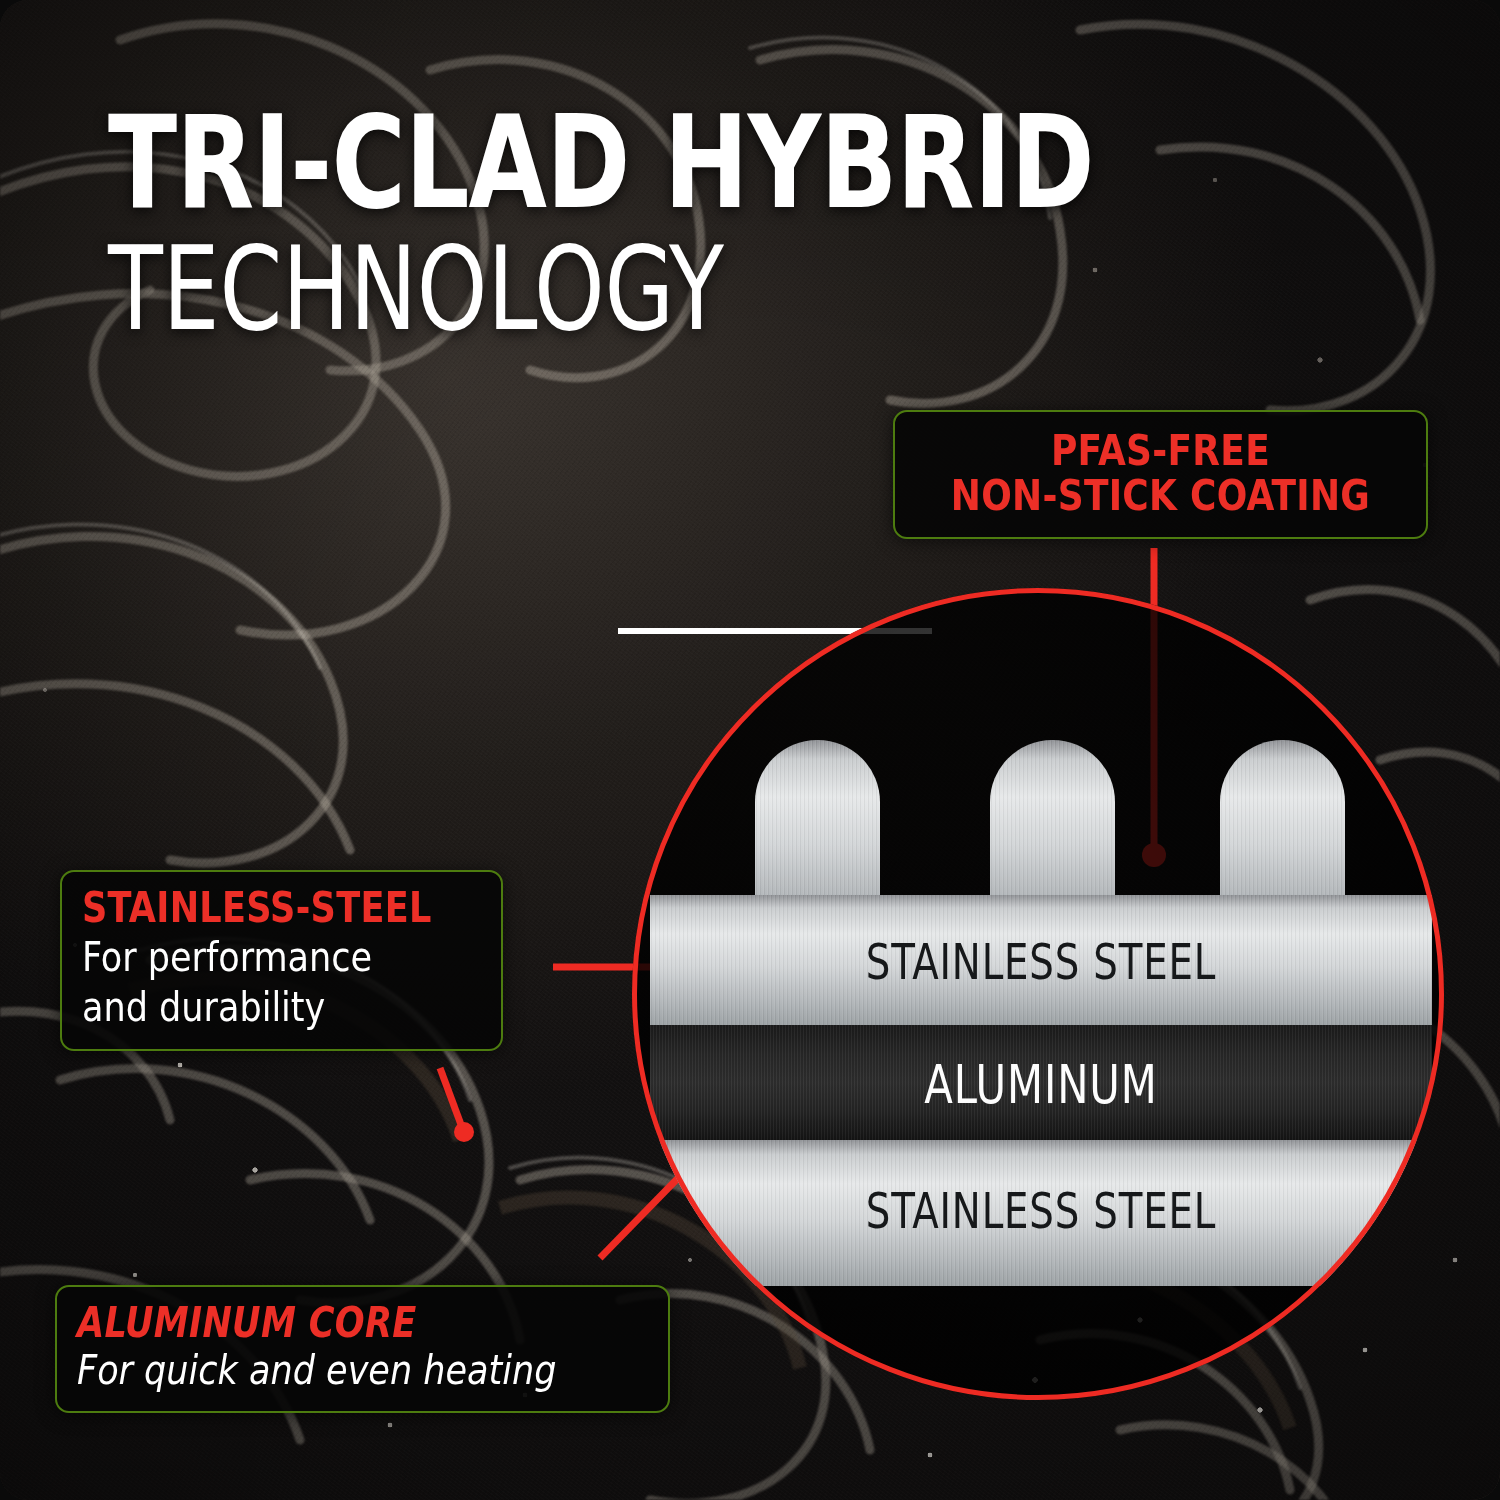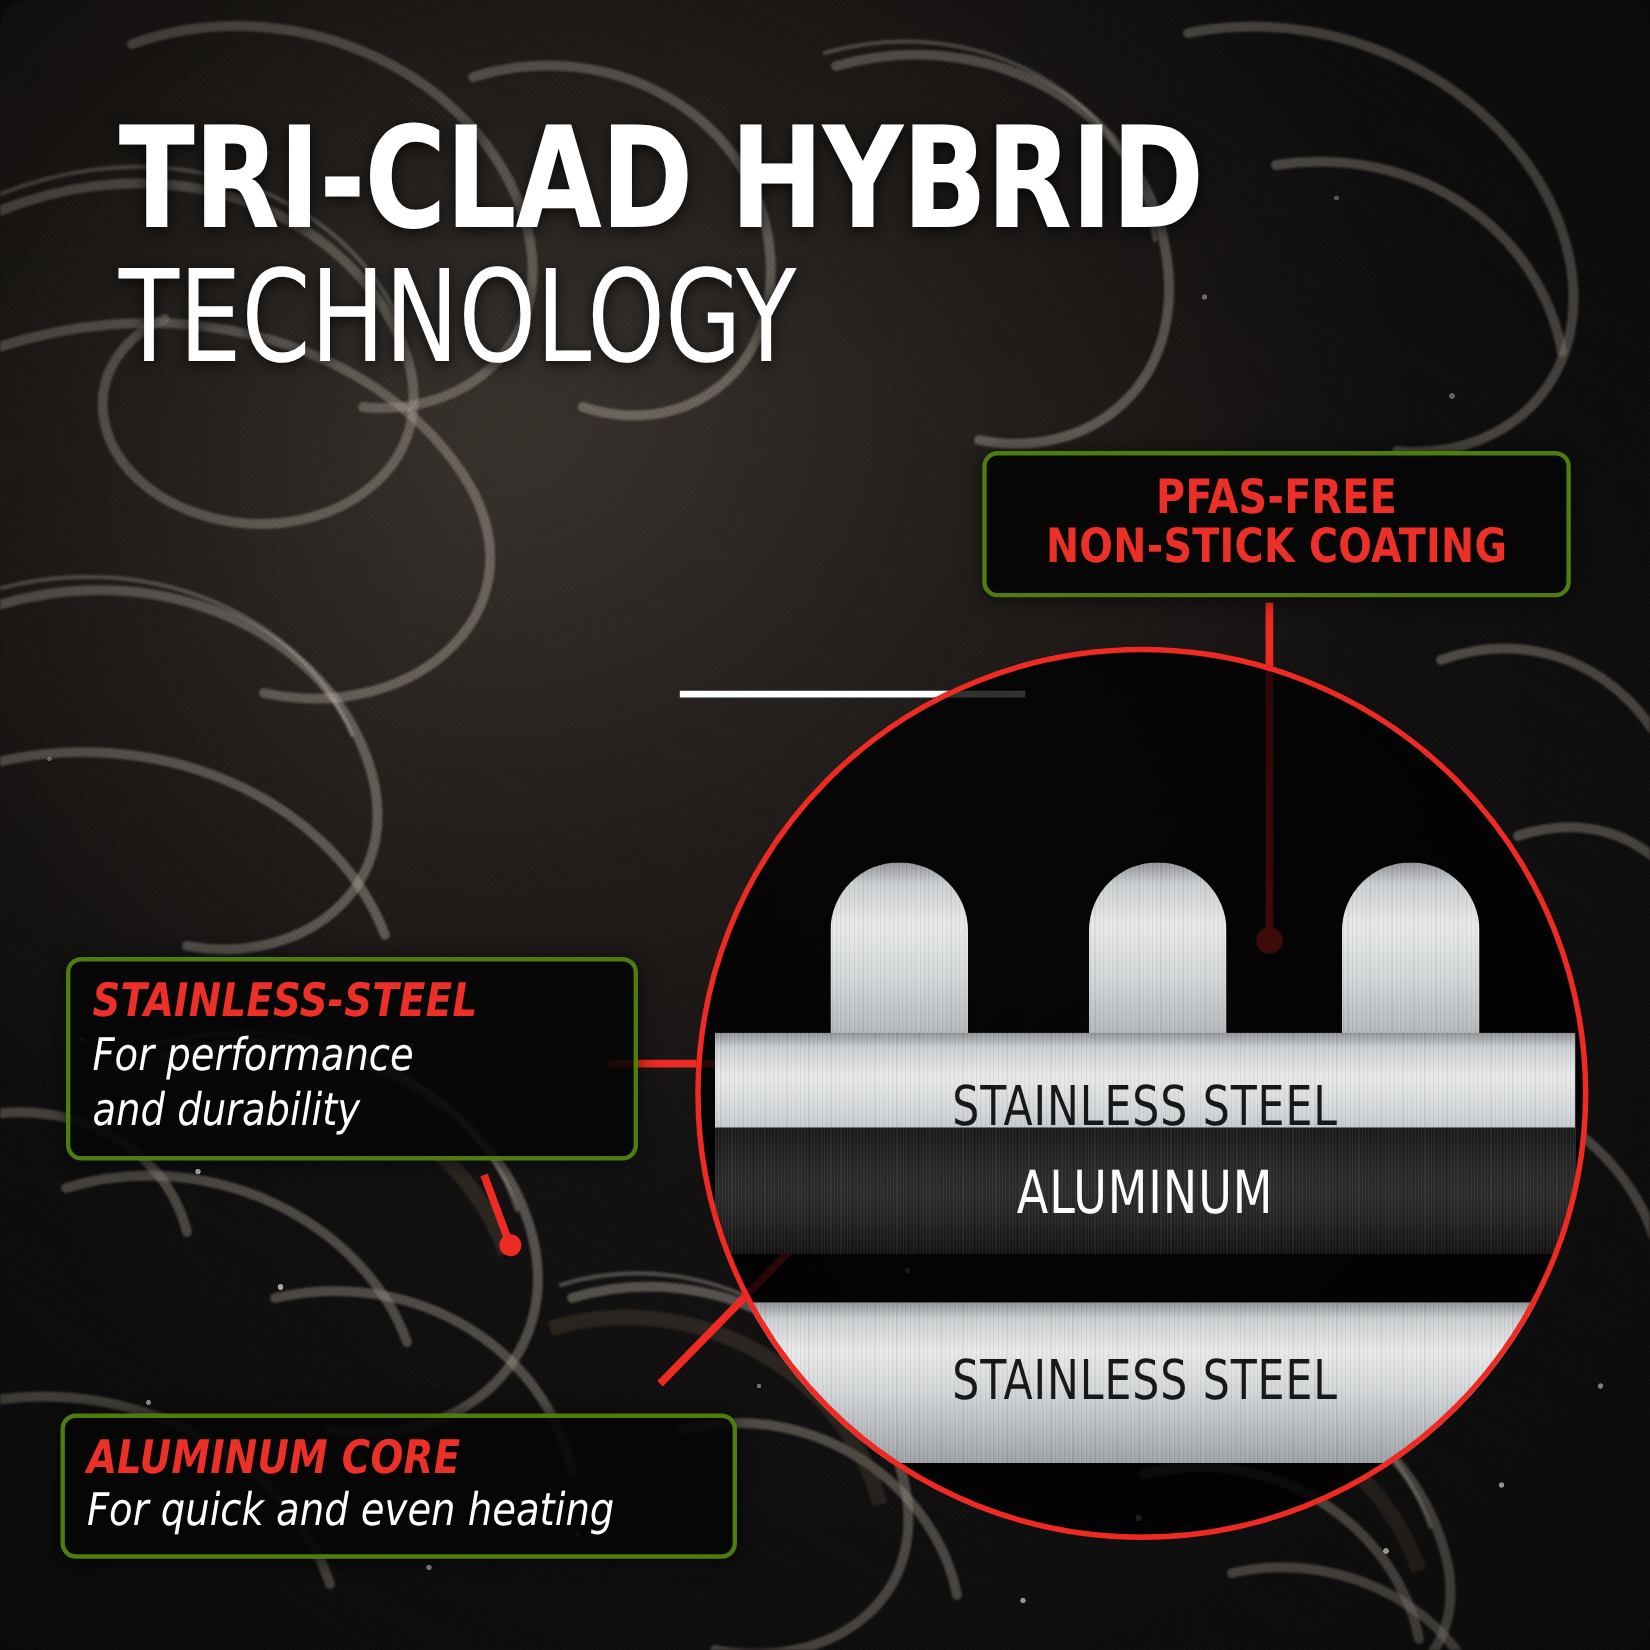--- a/index.html
+++ b/index.html
@@ -80,21 +80,21 @@
     letter-spacing:0px; color:#fff;
     transform:scaleX(.86); transform-origin:left top;
     margin-top:14px;
     text-shadow:0 3px 14px rgba(0,0,0,.75);
     white-space:nowrap;
   }
 
   
   .callout {
     position:absolute;
-    border:4px solid #4d7c0f;
+    border:2px solid #4d7c0f;
     border-radius:14px;
     background:rgba(6,5,5,.90);
     box-shadow:0 2px 18px rgba(0,0,0,.6);
     padding:14px 20px 18px 20px;
   }
   .co-head {
     font-family:"Liberation Sans Narrow","DejaVu Sans Condensed","Liberation Sans", sans-serif;
     font-weight:700;
     color:#ec2f27;
     font-size:42px; line-height:1.04;
@@ -109,21 +109,21 @@
     font-size:41px; line-height:1.14;
     transform:scaleX(.95); transform-origin:left top;
   }
 
   #callout-grid   { left:60px;  top:505px;  width:560px; }
   #callout-grid .co-body { margin-top:4px; }
 
   #callout-pfas   { left:893px; top:410px;  width:535px; text-align:center; padding:16px 18px 20px; }
   #callout-pfas .co-head { transform:scaleX(.93); transform-origin:center top; white-space:normal; font-size:43px; }
 
-  #callout-ss     { left:60px;  top:870px;  width:520px;font-style:italic; }
+  #callout-ss     { left:60px;  top:870px;  width:443px; }
   #callout-ss .co-body { margin-top:4px; }
 
   #callout-al     { left:55px;  top:1285px; width:615px;font-style:italic; }
   #callout-al .co-body { margin-top:2px; white-space:nowrap; }
 
   
   #leaders { position:absolute; inset:0; pointer-events:none; }
 
   
   #diagram { position:absolute; left:632px; top:588px; width:812px; height:812px; }
@@ -137,21 +137,20 @@
     position:absolute; inset:0;
     border-radius:50%;
     border:5px solid #ee2b23;
   }
 
   .steel { position:absolute; }
   .brushed {
     background:
       repeating-linear-gradient(90deg, rgba(255,255,255,.10) 0 1px, rgba(0,0,0,.05) 1px 2px, rgba(255,255,255,.04) 2px 4px),
       linear-gradient(180deg,#8e9094 0%, #c9ccce 10%, #e6e8e9 30%, #d2d5d7 55%, #b6babd 78%, #9aa0a3 100%);
-    margin-top: 44px;
   }
   .brushed-dark {
     background:
       repeating-linear-gradient(90deg, rgba(255,255,255,.05) 0 1px, rgba(0,0,0,.06) 1px 3px),
       linear-gradient(180deg,#1b1b1b 0%, #272727 25%, #2e2e2e 50%, #242424 75%, #141414 100%);
   }
 
   .layer-label {
     position:absolute; width:100%; text-align:center;
     font-family:"Liberation Sans Narrow","DejaVu Sans Condensed","Liberation Sans", sans-serif;

